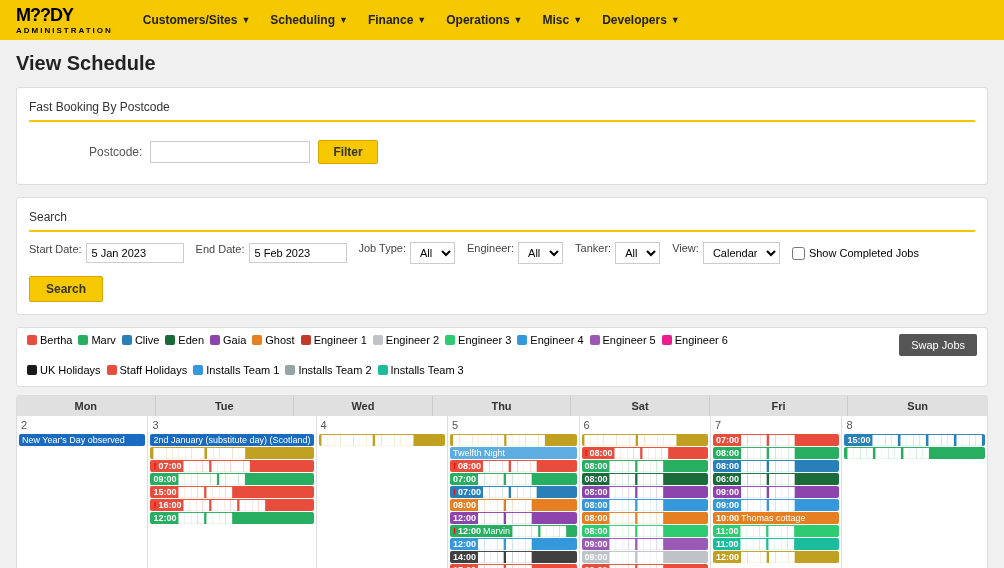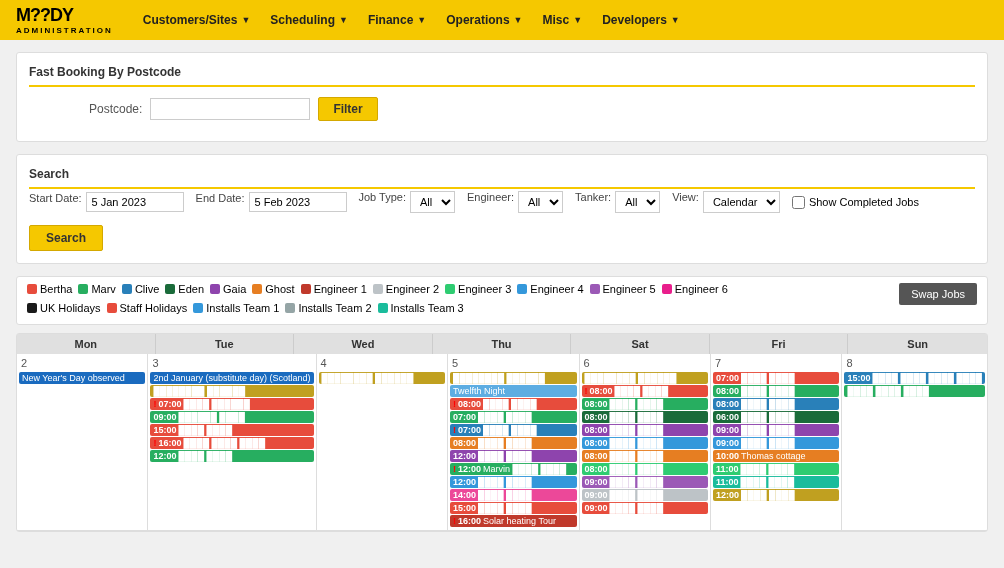--- a/index.html
+++ b/index.html
@@ -53,23 +53,23 @@
     
     .card {
       background: #fff;
       border: 1px solid #ddd;
       border-radius: 3px;
       margin-bottom: 12px;
       padding: 12px;
     }
     .card-title {
       font-size: 12px;
-      font-weight: bold;
+      font-weight: normal;
       color: #333;
-      margin-bottom: 2px;
+      margin-bottom: 10px;
       padding-bottom: 6px;
       border-bottom: 2px solid #f5c800;
     }
 
     
     .fast-booking-row {
       display: flex;
       align-items: center;
       gap: 8px;
       padding: 8px 60px;
@@ -167,21 +167,21 @@
       border-radius: 3px;
       padding: 6px 10px;
       margin-bottom: 8px;
       display: flex;
       justify-content: space-between;
       align-items: flex-start;
     }
     .legend-rows {
       display: flex;
       flex-direction: column;
-      gap: 3px;
+      gap: 14px;
       flex: 1;
       justify-content: center;
     }
     .btn-swap {
       background: #555;
       color: #fff;
       border: none;
       padding: 5px 12px;
       font-size: 11px;
       cursor: pointer;
@@ -274,20 +274,21 @@
       <span class="nav-chevron">▼</span>
     </div>
     <div class="nav-item">
       <span>Developers</span>
       <span class="nav-chevron">▼</span>
     </div>
   </div>
 </nav>
 
 <div class="main-content">
+  <h1 class="page-title">View Schedule</h1>
 
   <div class="card">
     <div class="card-title">Fast Booking By Postcode</div>
     <div class="fast-booking-row">
       <label>Postcode:</label>
       <input type="text" style="">
       <button class="btn-filter">Filter</button>
     </div>
   </div>
 
@@ -498,21 +499,21 @@
           </div>
           <div class="cal-event" style="background: rgb(39, 174, 96); color: rgb(255, 255, 255);">
             <span class="alert-icon">!</span>
             <span class="time">12:00</span>
             <span>Marvin ████ ████</span>
           </div>
           <div class="cal-event" style="background: rgb(52, 152, 219); color: rgb(255, 255, 255);">
             <span class="time">12:00</span>
             <span>████ ████</span>
           </div>
-          <div class="cal-event" style="background: #ec4899; color: rgb(255, 255, 255);">
+          <div class="cal-event" style="background: #404040; color: rgb(255, 255, 255);">
             <span class="time">14:00</span>
             <span>████ ████</span>
           </div>
           <div class="cal-event" style="background: rgb(231, 76, 60); color: rgb(255, 255, 255);">
             <span class="time">15:00</span>
             <span>████ ████</span>
           </div>
           <div class="cal-event" style="background: rgb(192, 57, 43); color: rgb(255, 255, 255);">
             <span class="alert-icon">!</span>
             <span class="time">16:00</span>

